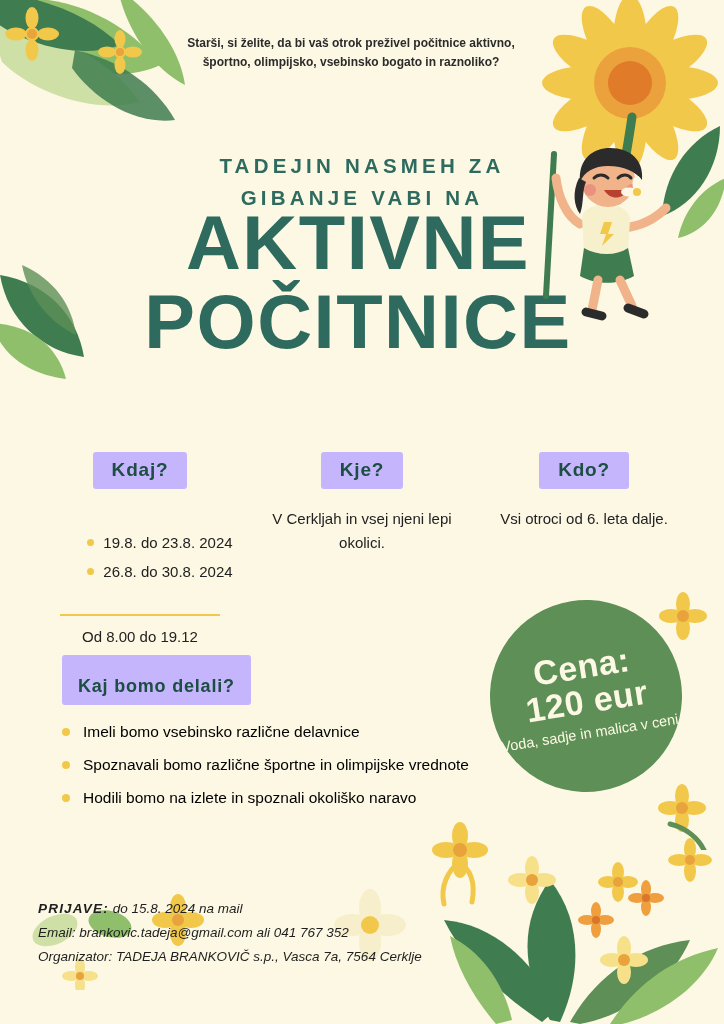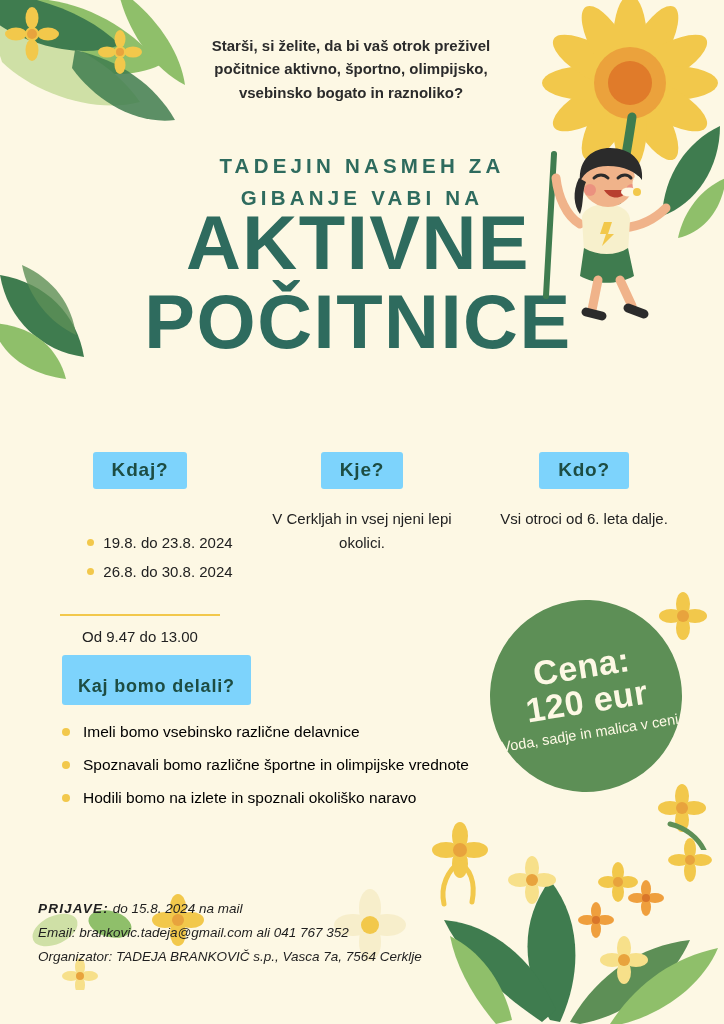--- a/index.html
+++ b/index.html
@@ -28,21 +28,21 @@
   }
   svg { display: block; }
 
   
   .intro {
     position: absolute;
     top: 34px;
     left: 186px;
     width: 330px;
     text-align: center;
-    font-size: 15px;
+    font-size: 12px;
     line-height: 1.55;
     color: #2b2b2b;
     font-weight: 600;
   }
 
   
   .kicker {
     position: absolute;
     top: 150px;
     left: 0;
@@ -84,21 +84,21 @@
     width: 644px;
     display: flex;
     justify-content: space-between;
   }
   .col {
     width: 200px;
     text-align: center;
   }
   .tag {
     display: inline-block;
-    background: #7dd3fc;
+    background: #c4b5fd;
     color: #1d4d43;
     font-size: 19px;
     font-weight: 800;
     letter-spacing: 0.8px;
     padding: 7px 19px 8px 19px;
     border-radius: 3px;
   }
   .col-body {
     margin-top: 18px;
     font-size: 15px;
@@ -363,21 +363,21 @@
   <div class="cols">
 
     <div class="col">
       <div class="tag">Kdaj?</div>
       <div class="col-body">
         <ul class="dates">
           <li>19.8. do 23.8. 2024</li>
           <li>26.8. do 30.8. 2024</li>
         </ul>
         <div class="rule"></div>
-        <div class="hours">Od 9.47 do 13.00</div>
+        <div class="hours">Od 8.00 do 19.12</div>
       </div>
     </div>
 
     <div class="col">
       <div class="tag">Kje?</div>
       <div class="col-body">V Cerkljah in vsej njeni lepi okolici.</div>
     </div>
 
     <div class="col">
       <div class="tag">Kdo?</div>

